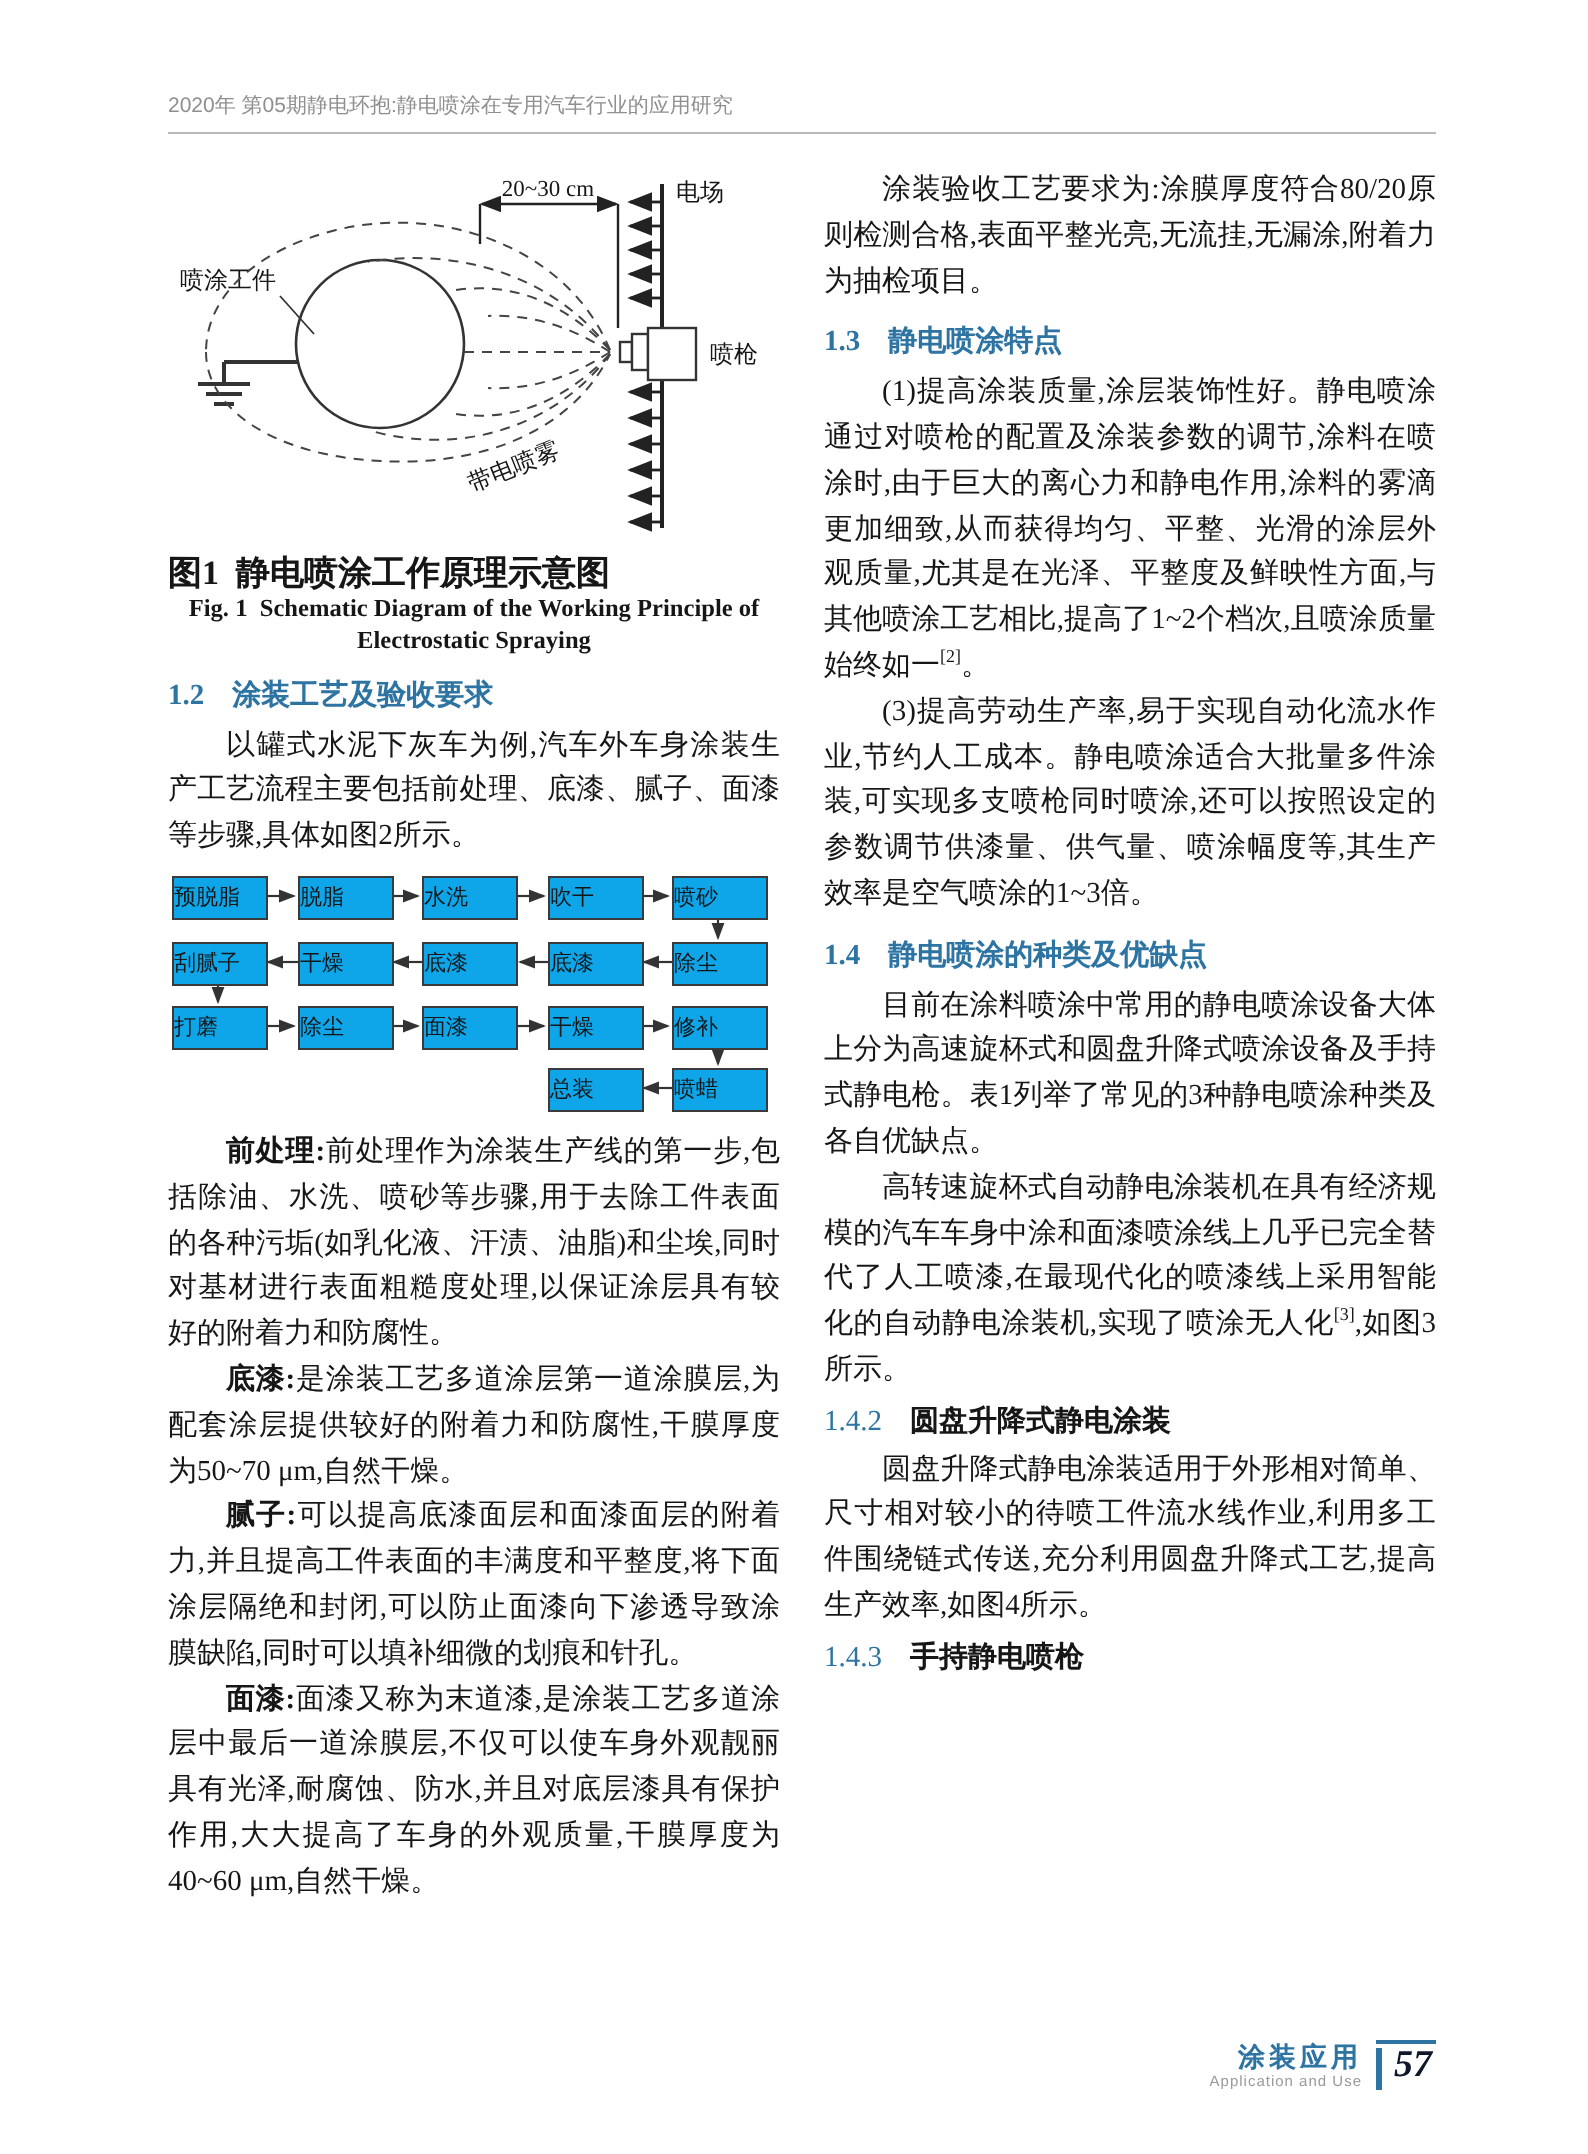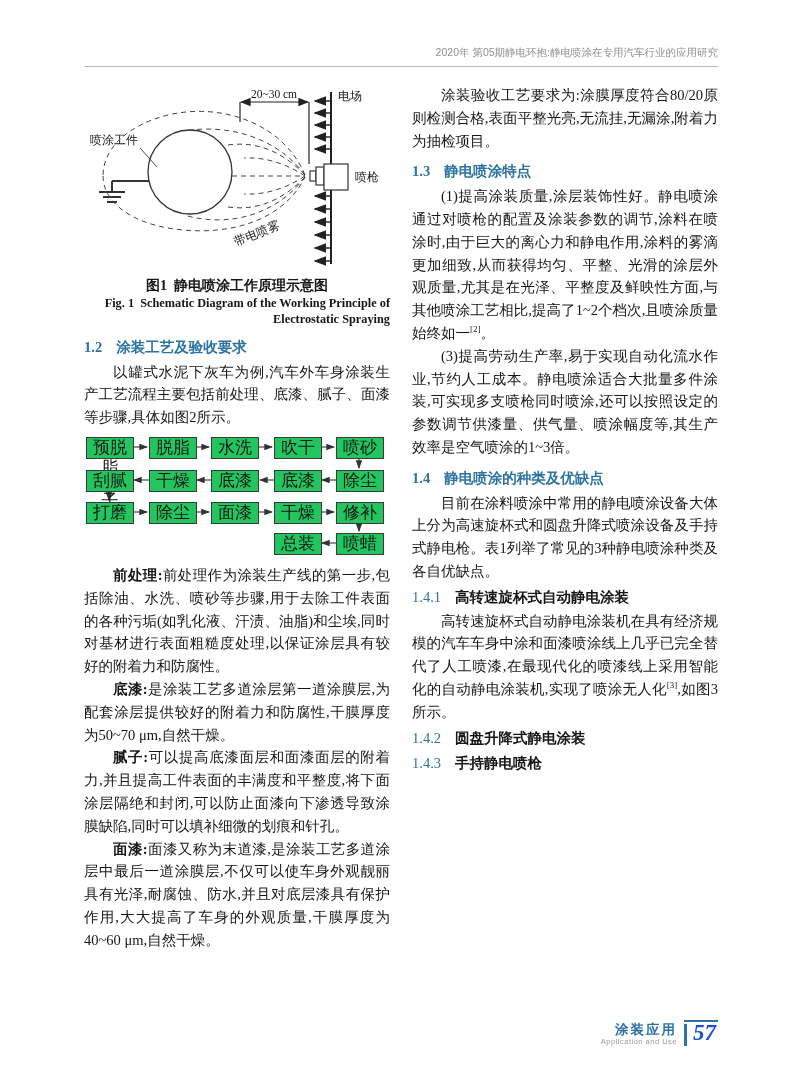--- a/index.html
+++ b/index.html
@@ -1,52 +1,52 @@
 <!DOCTYPE html>
 <html><head>
 <meta charset="utf-8">
 <style>
   html,body{margin:0;padding:0;background:#e8e8e8;}
   .page{position:relative;width:794px;height:1077px;background:#ffffff;margin:0 auto;
         font-family:"Liberation Serif","DejaVu Serif",serif;color:#161616;overflow:hidden;}
   
-  .hdr{position:absolute;left:84px;right:76px;top:46px;display:flex;justify-content:flex-end;
+  .hdr{position:absolute;left:84px;right:76px;top:46px;display:flex;justify-content:flex-start;
        font-size:10.5px;color:#8f8f8f;font-family:"Liberation Sans","DejaVu Sans",sans-serif;}
   .hdr-rule{position:absolute;left:84px;right:76px;top:66px;border-top:1px solid #b9b9b9;height:0;}
   
   .col{position:absolute;top:84px;width:306px;font-size:14.5px;line-height:22.8px;text-align:justify;}
   .col-left{left:84px;}
   .col-right{left:412px;}
   p.para{margin:0;text-indent:2em;}
   p.para .lead{font-weight:bold;}
   sup.ref{font-size:9px;line-height:0;}
   p.sec{margin:8px 0 2px;font-weight:bold;color:#2d74a3;text-indent:0;}
   p.sec .num{margin-right:14px;}
   p.subsec{margin:3px 0 1px;text-indent:0;}
   p.subsec .num{color:#2d74a3;margin-right:14px;}
   p.subsec .ttl{font-weight:bold;color:#161616;}
   
   .fig1{margin:2px 0 0 0;}
-  .cap-zh{font-weight:bold;font-size:14px;line-height:18px;text-align:center;white-space:pre-wrap;margin-top:2px;}
-  .cap-en{font-weight:bold;font-size:12.3px;line-height:16.5px;text-align:right;white-space:pre-wrap;
+  .cap-zh{font-weight:bold;font-size:17px;line-height:18px;white-space:pre-wrap;margin-top:2px;}
+  .cap-en{font-weight:bold;font-size:12.3px;line-height:16.5px;text-align:center;white-space:pre-wrap;
           font-family:"Liberation Serif","DejaVu Serif",serif;}
   
   .fig2{position:relative;width:306px;height:118px;margin:8px 0 4px;}
   .fb{position:absolute;width:46px;height:20px;line-height:20px;border:1px solid #3a3a3a;
-      background:#22c55e;font-size:17px;text-align:center;text-indent:0;}
+      background:#0ea5e9;font-size:11px;text-align:left;text-indent:0;}
   .fig2 svg{position:absolute;left:0;top:0;}
   .fig2caps{margin-top:9px;margin-bottom:2px;}
   
   .footer{position:absolute;right:76px;top:1020px;display:flex;align-items:flex-end;}
   .foot-zh{font-weight:bold;font-size:13.5px;letter-spacing:2px;color:#2d74a3;line-height:15px;text-align:right;}
   .foot-en{font-size:7.5px;color:#9a9a9a;letter-spacing:0.5px;line-height:9px;text-align:right;
            font-family:"Liberation Sans","DejaVu Sans",sans-serif;}
   .pagebox{margin-left:7px;border-top:2.5px solid #2d74a3;padding-top:2px;}
   .pagebox-inner{border-left:3px solid #2d74a3;padding:0 2px 2px 6px;}
-  .pageno{font-style:italic;font-weight:bold;font-size:23px;color:#1d4ed8;line-height:17px;
+  .pageno{font-style:italic;font-weight:bold;font-size:19px;color:#0f172a;line-height:17px;
           font-family:"Liberation Serif","DejaVu Serif",serif;}
   svg text{font-size:12px;fill:#161616;}
   svg .dim{font-size:11.5px;}
 </style>
 </head>
 <body>
 
 <div class="page">
 
   <div class="hdr">
@@ -195,24 +195,24 @@
 
     <p class="sec"><span class="num">1.3</span><span>静电喷涂特点</span></p>
 
     <p class="para"><span>(1)提高涂装质量,涂层装饰性好。静电喷涂通过对喷枪的配置及涂装参数的调节,涂料在喷涂时,由于巨大的离心力和静电作用,涂料的雾滴更加细致,从而获得均匀、平整、光滑的涂层外观质量,尤其是在光泽、平整度及鲜映性方面,与其他喷涂工艺相比,提高了1~2个档次,且喷涂质量始终如一</span><sup class="ref">[2]</sup><span>。</span></p>
     <p class="para">(3)提高劳动生产率,易于实现自动化流水作业,节约人工成本。静电喷涂适合大批量多件涂装,可实现多支喷枪同时喷涂,还可以按照设定的参数调节供漆量、供气量、喷涂幅度等,其生产效率是空气喷涂的1~3倍。</p>
 
     <p class="sec"><span class="num">1.4</span><span>静电喷涂的种类及优缺点</span></p>
 
     <p class="para">目前在涂料喷涂中常用的静电喷涂设备大体上分为高速旋杯式和圆盘升降式喷涂设备及手持式静电枪。表1列举了常见的3种静电喷涂种类及各自优缺点。</p>
 
-    <p class="subsec"><span class="num">1.4.1</span><span class="ttl">高转速旋杯式自动静电涂装</span></p>
     <p class="para"><span>高转速旋杯式自动静电涂装机在具有经济规模的汽车车身中涂和面漆喷涂线上几乎已完全替代了人工喷漆,在最现代化的喷漆线上采用智能化的自动静电涂装机,实现了喷涂无人化</span><sup class="ref">[3]</sup><span>,如图3所示。</span></p>
 
     <p class="subsec"><span class="num">1.4.2</span><span class="ttl">圆盘升降式静电涂装</span></p>
+    <p class="para">圆盘升降式静电涂装适用于外形相对简单、尺寸相对较小的待喷工件流水线作业,利用多工件围绕链式传送,充分利用圆盘升降式工艺,提高生产效率,如图4所示。</p>
 
     <p class="subsec"><span class="num">1.4.3</span><span class="ttl">手持静电喷枪</span></p>
 
   </div>
 
   <div class="footer">
     <div>
       <div class="foot-zh">涂装应用</div>
       <div class="foot-en">Application and Use</div>
     </div>

